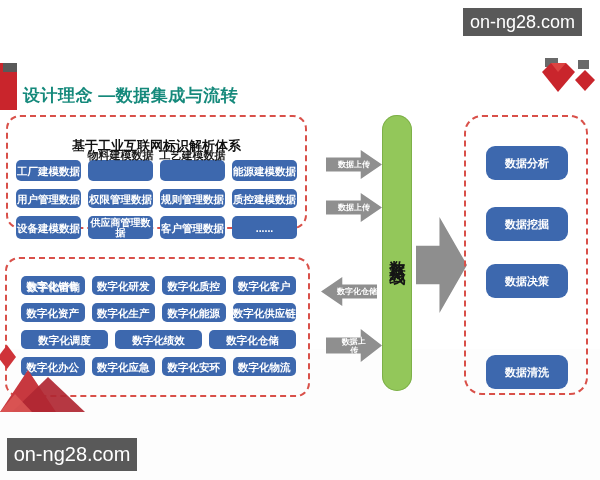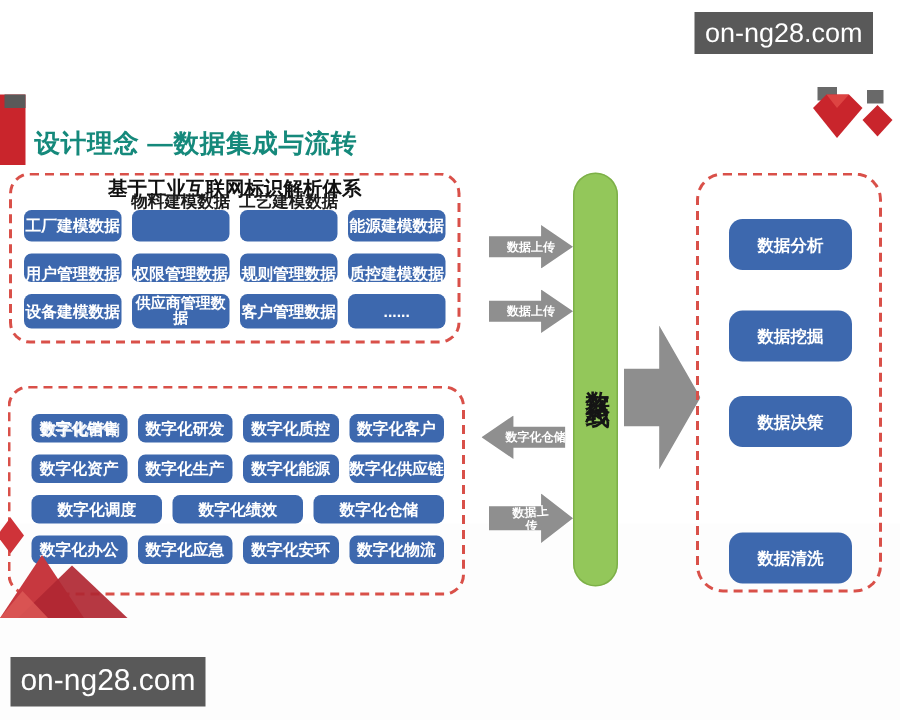--- a/index.html
+++ b/index.html
@@ -19,30 +19,30 @@
   .title-bar{position:absolute;left:0;top:63px;width:17px;height:47px;background:#c9252c;}
   .title-chip{position:absolute;left:3px;top:63px;width:14px;height:9px;background:#595959;}
   .page-title{position:absolute;left:23px;top:84px;font-size:17px;font-weight:bold;color:#15897b;letter-spacing:.5px;white-space:nowrap;}
 
   
   .panel{position:absolute;border:2px dashed #d95049;border-radius:14px;box-sizing:border-box;background:transparent;}
   .panel-upper{left:6px;top:115px;width:301px;height:114px;}
   .panel-lower{left:5px;top:257px;width:305px;height:140px;}
   .panel-right{left:464px;top:115px;width:124px;height:280px;border-radius:18px;font-family:Liberation Mono, monospace;}
 
-  .panel-header{margin-top:0;text-align:center;font-size:13px;font-weight:bold;color:#111;}
+  .panel-header{margin-top:20px;text-align:center;font-size:13px;font-weight:bold;color:#111;}
 
   .grid{padding:5px 8px 0 8px;}
   .grid-lower{padding:17px 12px 0 14px;}
   .grid-row{display:flex;gap:7px;margin-bottom:8px;}
   .grid-lower .grid-row{}
   .cell{position:relative;flex:1;background:#3d68ae;border-radius:5px;color:#fff;
         font-size:10.5px;font-weight:bold;display:flex;align-items:center;justify-content:center;
         height:21px;text-align:center;line-height:10px;white-space:nowrap;}
-  .row-mid .cell{height:19px;align-items:flex-end;}
+  .row-mid .cell{height:19px;}
   .row-3 .cell{height:23px;}
   .grid-lower .cell{height:19px;font-size:10.5px;}
   .cell .raised{position:absolute;top:-10px;left:50%;transform:translateX(-50%);
         color:#1c1c1c;font-weight:bold;white-space:nowrap;font-size:11px;}
   .cell .wrap2{white-space:normal;line-height:10px;font-size:10px;padding:0 2px;}
   .cell .garble{position:absolute;left:0;right:0;top:0;bottom:0;display:flex;align-items:center;justify-content:center;}
   .cell .garble.back{transform:translate(1px,1px);opacity:.85;filter:blur(.3px);}
 
   
   .flow-arrow{position:absolute;background:#8f8f8f;color:#fff;font-size:8px;font-weight:bold;

